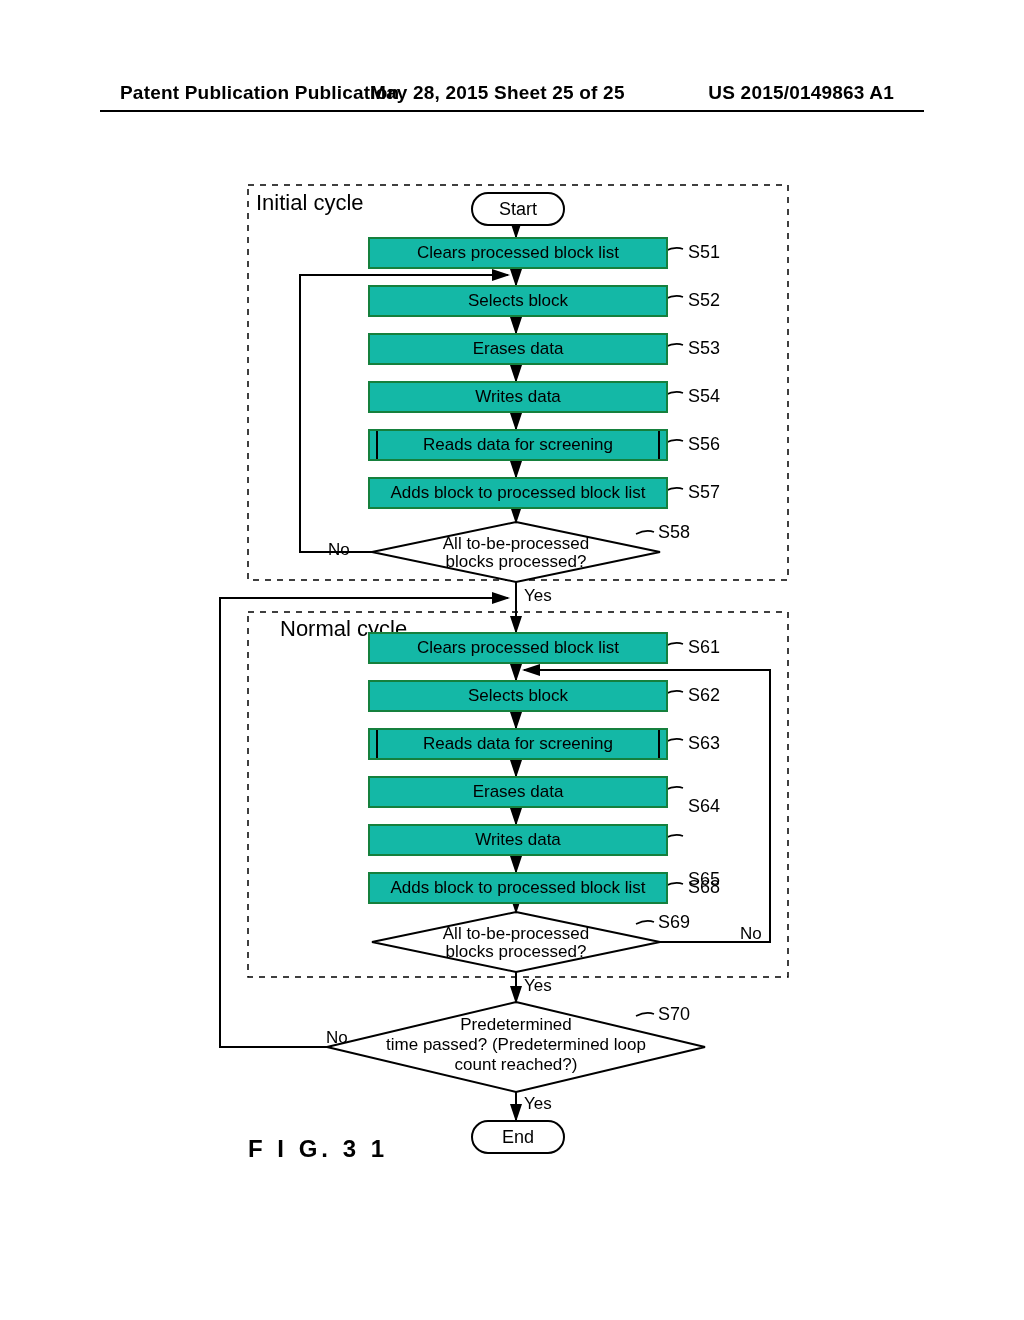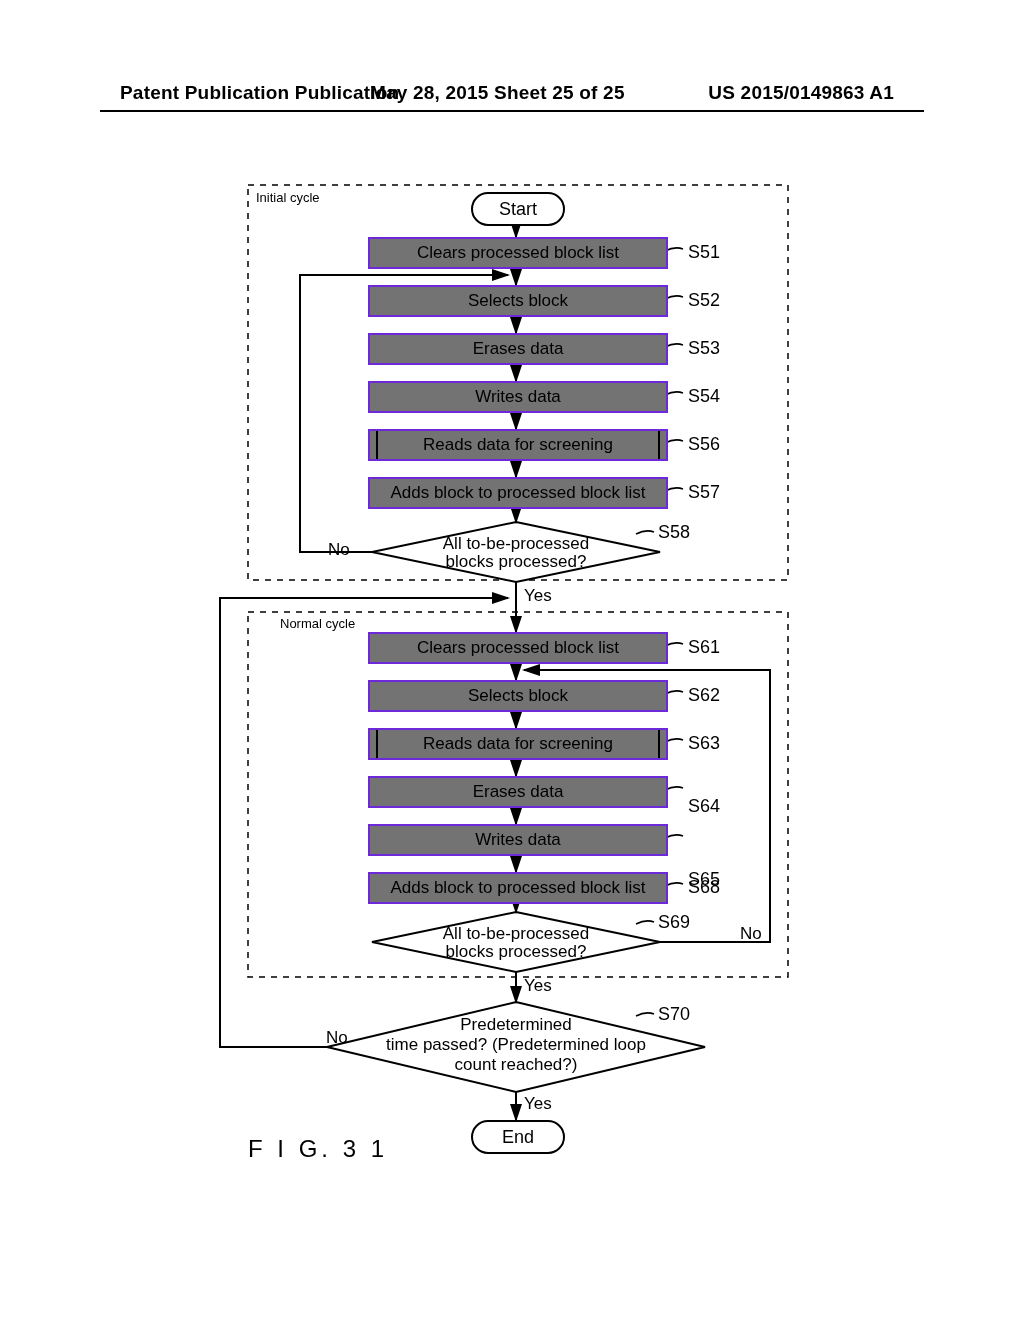--- a/index.html
+++ b/index.html
@@ -47,40 +47,40 @@
     border-radius: 22px;
     text-align: center;
     font-size: 18px;
     background: #fff;
     display: flex;
     align-items: center;
     justify-content: center;
   }
   .proc {
     position: absolute;
-    border: 2px solid #6d28d9;
+    border: 2px solid #15803d;
     text-align: center;
     font-size: 17px;
-    background: #737373;
+    background: #14b8a6;
     display: flex;
     align-items: center;
     justify-content: center;
   }
   .proc.sub::before, .proc.sub::after {
     content: "";
     position: absolute;
     top: 0; bottom: 0;
     border-left: 2px solid #000;
   }
   .proc.sub::before { left: 6px; }
   .proc.sub::after  { right: 6px; }
   .lbl { position: absolute; font-size: 18px; }
   .yn  { position: absolute; font-size: 17px; }
-  .fig { position: absolute; font-size: 24px; letter-spacing: 4px; font-weight: 400; }
-  .cyclelabel { position: absolute; font-size: 13px; }
+  .fig { position: absolute; font-size: 24px; letter-spacing: 4px; font-weight: 700; }
+  .cyclelabel { position: absolute; font-size: 22px; }
   svg { position: absolute; left:0; top:0; }
   text.diamond-text { font-family: Arial, Helvetica, sans-serif; font-size: 17px; }
 </style>
 </head>
 <body>
 
 <div class="page">
 
   <div class="header">
     <span class="left">Patent Publication Publication</span>

